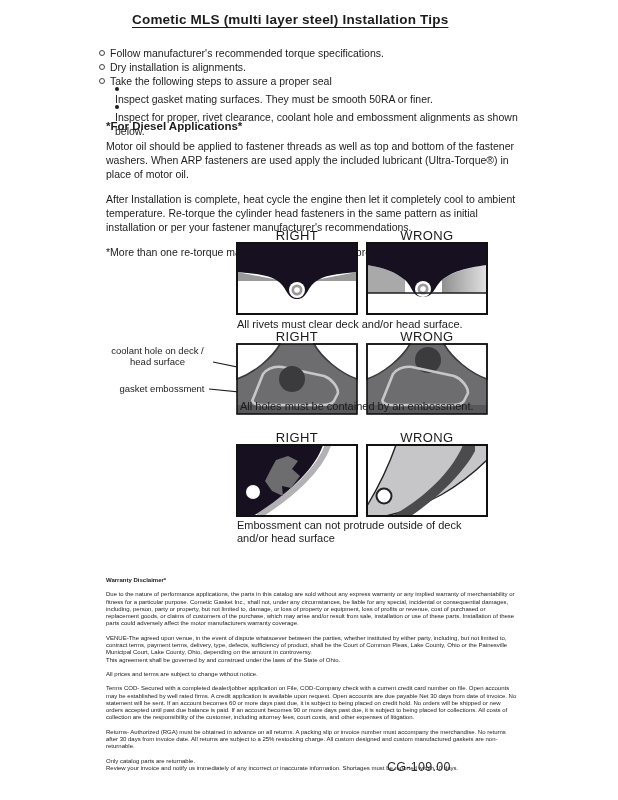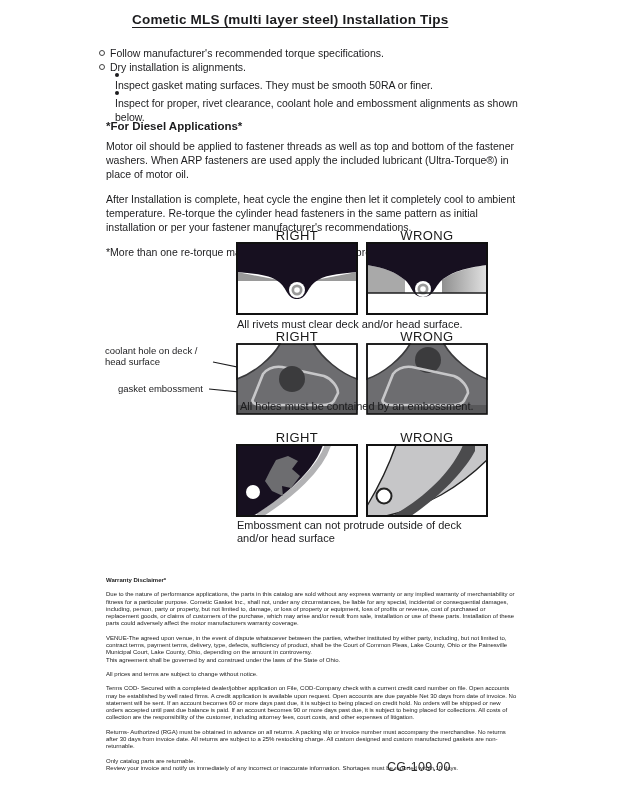--- a/index.html
+++ b/index.html
@@ -22,21 +22,21 @@
   .sub { margin-left:16px;flex-direction:column; }
   .b-fill {
     display:inline-block; width:4px; height:4px; background:#1c1c1e;
     border-radius:50%; margin-right:5px; flex:0 0 auto; position:relative; top:-1px;
   }
   .diesel { top:119px; left:106px; width:414px; font-size:10.5px; line-height:14px; }
   .diesel-h { font-size:11.5px; font-weight:bold; margin-bottom:6px; }
   .diesel p { margin:0 0 11px 0; }
   .dg-header { font-size:13px; color:#1a1a1a; text-align:center; width:122px; letter-spacing:0.4px; }
   .dg-caption { font-size:11px; color:#1c1c1e; line-height:12.5px; }
-  .dg-label { font-size:9.5px; text-align:left; line-height:11px; color:#1c1c1e; }
+  .dg-label { font-size:9.5px; text-align:center; line-height:11px; color:#1c1c1e; }
   .panel { display:block; }
   .warranty { top:577px; left:106px; width:412px; font-size:6px; line-height:7.3px; color:#222; }
   .warranty .w-h { font-weight:bold; margin-bottom:7px; }
   .warranty p { margin:0 0 7px 0; }
   .warranty p.tight { margin:0; }
   .pagenum { top:760px; left:387px; font-size:12.5px; color:#2a2a2a; letter-spacing:0.3px; }
   svg.leader { pointer-events:none; }
 </style>
 </head>
 <body>
@@ -46,20 +46,24 @@
   <div class="abs title">Cometic MLS (multi layer steel) Installation Tips</div>
 
   <div class="abs tips">
     <div class="tip-row">
       <span class="b-open"></span>
       <span>Follow manufacturer's recommended torque specifications.</span>
     </div>
     <div class="tip-row">
       <span class="b-open"></span>
       <span>Dry installation is alignments.</span>
+    </div>
+    <div class="tip-row">
+      <span class="b-open"></span>
+      <span>Take the following steps to assure a proper seal</span>
     </div>
     <div class="tip-row sub">
       <span class="b-fill"></span>
       <span>Inspect gasket mating surfaces.  They must be smooth 50RA or finer.</span>
     </div>
     <div class="tip-row sub">
       <span class="b-fill"></span>
       <span>Inspect for proper, rivet clearance, coolant hole and embossment alignments as shown below.</span>
     </div>
   </div>

